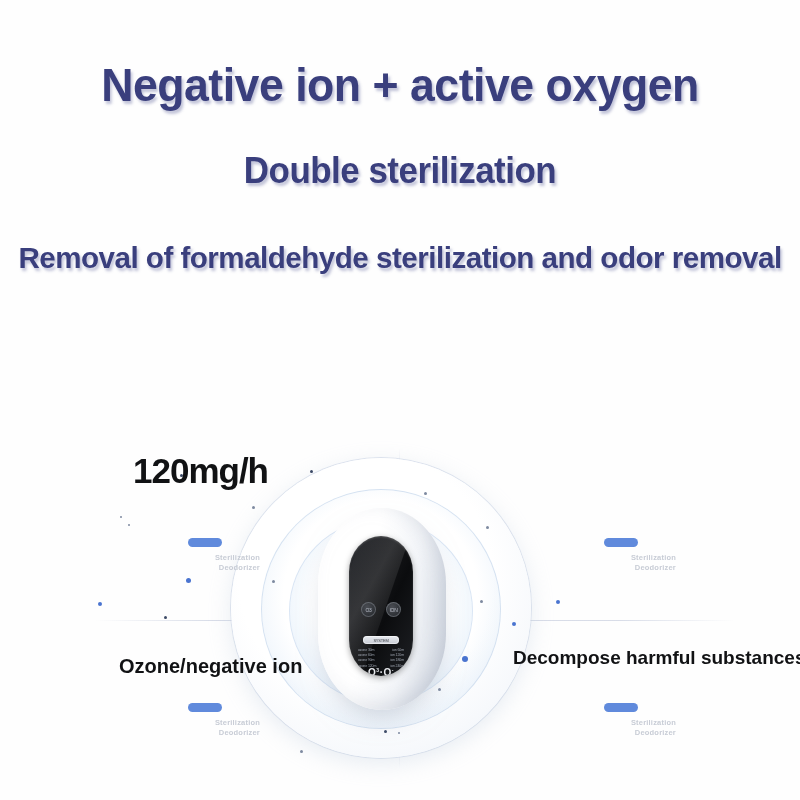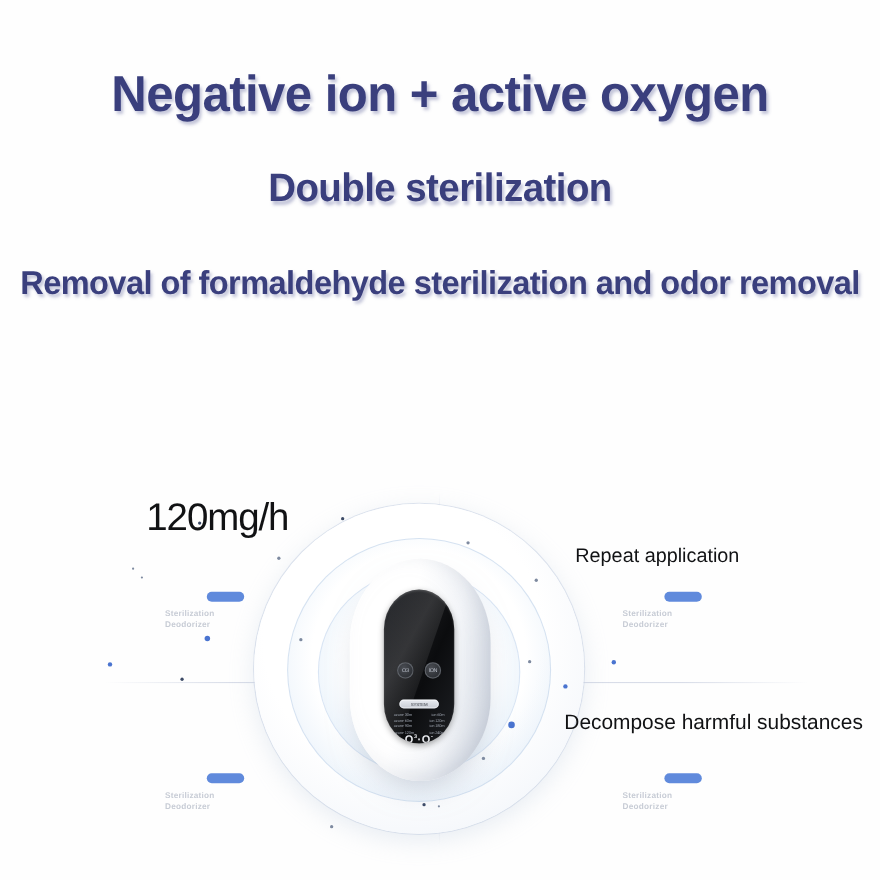--- a/index.html
+++ b/index.html
@@ -178,36 +178,36 @@
     font-weight: bold;
     color: #e8eaee;
     letter-spacing: 0.5px;
   }
   #panel-logo sup, #panel-logo sub { font-size: 5px; }
 
   
   .feature {
     position: absolute;
     color: #111214;
-    font-weight: normal;
+    font-weight: bold;
     white-space: nowrap;
   }
   #f-rate     { left: 133px; top: 451px; font-size: 35px; letter-spacing: -1px; }
   #f-rate-sub { left: 104px; top: 498px; font-size: 20px; }
   #f-bi       { left: 143px; top: 627px; font-size: 20px; }
   #f-bi-sub   { left: 119px; top: 655px; font-size: 20px; }
   #f-nocons   { left: 527px; top: 459px; font-size: 18px; }
   #f-repeat   { left: 523px; top: 495px; font-size: 18px; }
   #f-decomp   { left: 513px; top: 647px; font-size: 19px; }
 
   
   .watermark {
     position: absolute;
     width: 110px;
-    text-align: left;
+    text-align: right;
     opacity: 0.92;
   }
   .wm-pill {
     width: 34px; height: 9px;
     margin: 0 auto 6px auto;
     border-radius: 5px;
     background: #3b6fd4;
     opacity: 0.88;
   }
   .wm-text {
@@ -295,21 +295,21 @@
           </div>
 
         <div id="panel-logo">
           <span>O</span><sup>3</sup><span>·</span><span>O</span><sup>-</sup>
         </div>
       </div>
     </div>
   </div>
 
   <div class="feature" id="f-rate">120mg/h</div>
-  <div class="feature" id="f-repeat">Repeat application</div>
+  <div class="feature" id="f-bi-sub">Ozone/negative ion</div>
   <div class="feature" id="f-decomp">Decompose harmful substances</div>
 
   <div class="watermark" id="wm-tl">
     <div class="wm-pill"></div>
     <div class="wm-text">Sterilization</div>
     <div class="wm-text">Deodorizer</div>
   </div>
   <div class="watermark" id="wm-tr">
     <div class="wm-pill"></div>
     <div class="wm-text">Sterilization</div>

